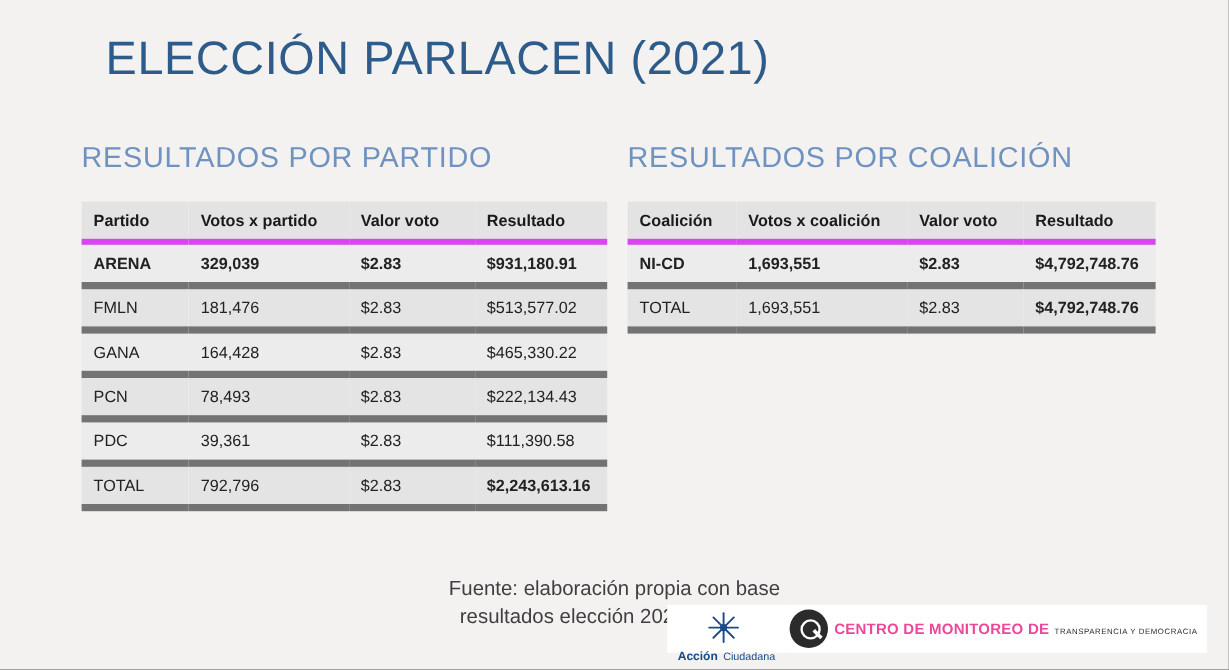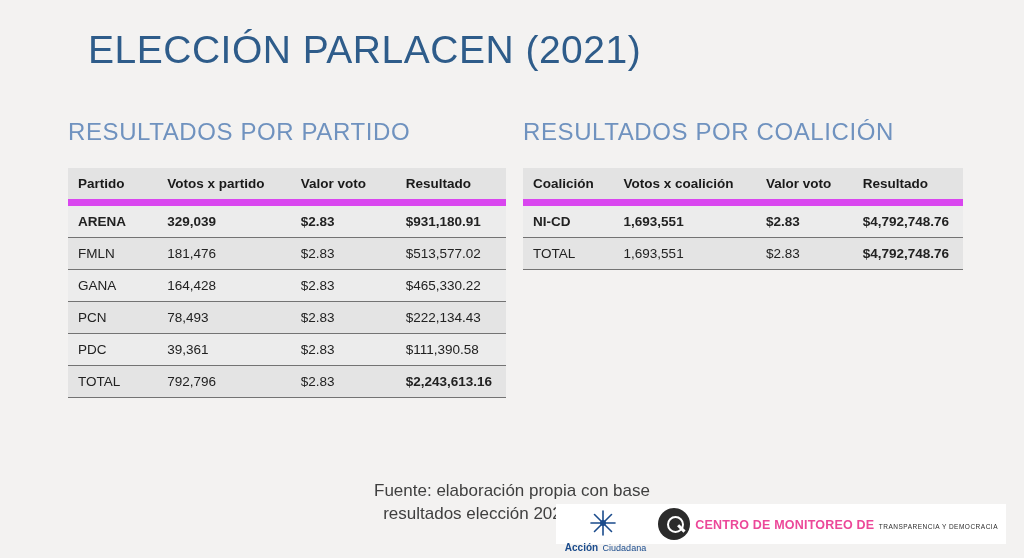--- a/index.html
+++ b/index.html
@@ -49,28 +49,28 @@
     border-collapse: collapse;
     font-size: 13.5px;
     color: #222;
     background: transparent;
   }
   table.data th {
     text-align: left;
     font-weight: bold;
     padding: 8px 14px 8px 10px;
     background: #e3e3e3;
-    border-bottom: 7px solid #d946ef;
+    border-bottom: 5px solid #d946ef;
     white-space: nowrap;
     color: #1a1a1a;
   }
   table.data td {
     padding: 8px 14px 8px 10px;
     background: #ececec;
-    border-bottom: 1px solid #737373;
+    border-bottom: 6px solid #737373;
     white-space: nowrap;
   }
   table.data tr.alt td {
     background: #e4e4e4;
   }
   table.data td.bold, table.data th.bold {
     font-weight: bold;
   }
   .left-table { width: 438px; }
   .right-table { width: 440px; }

